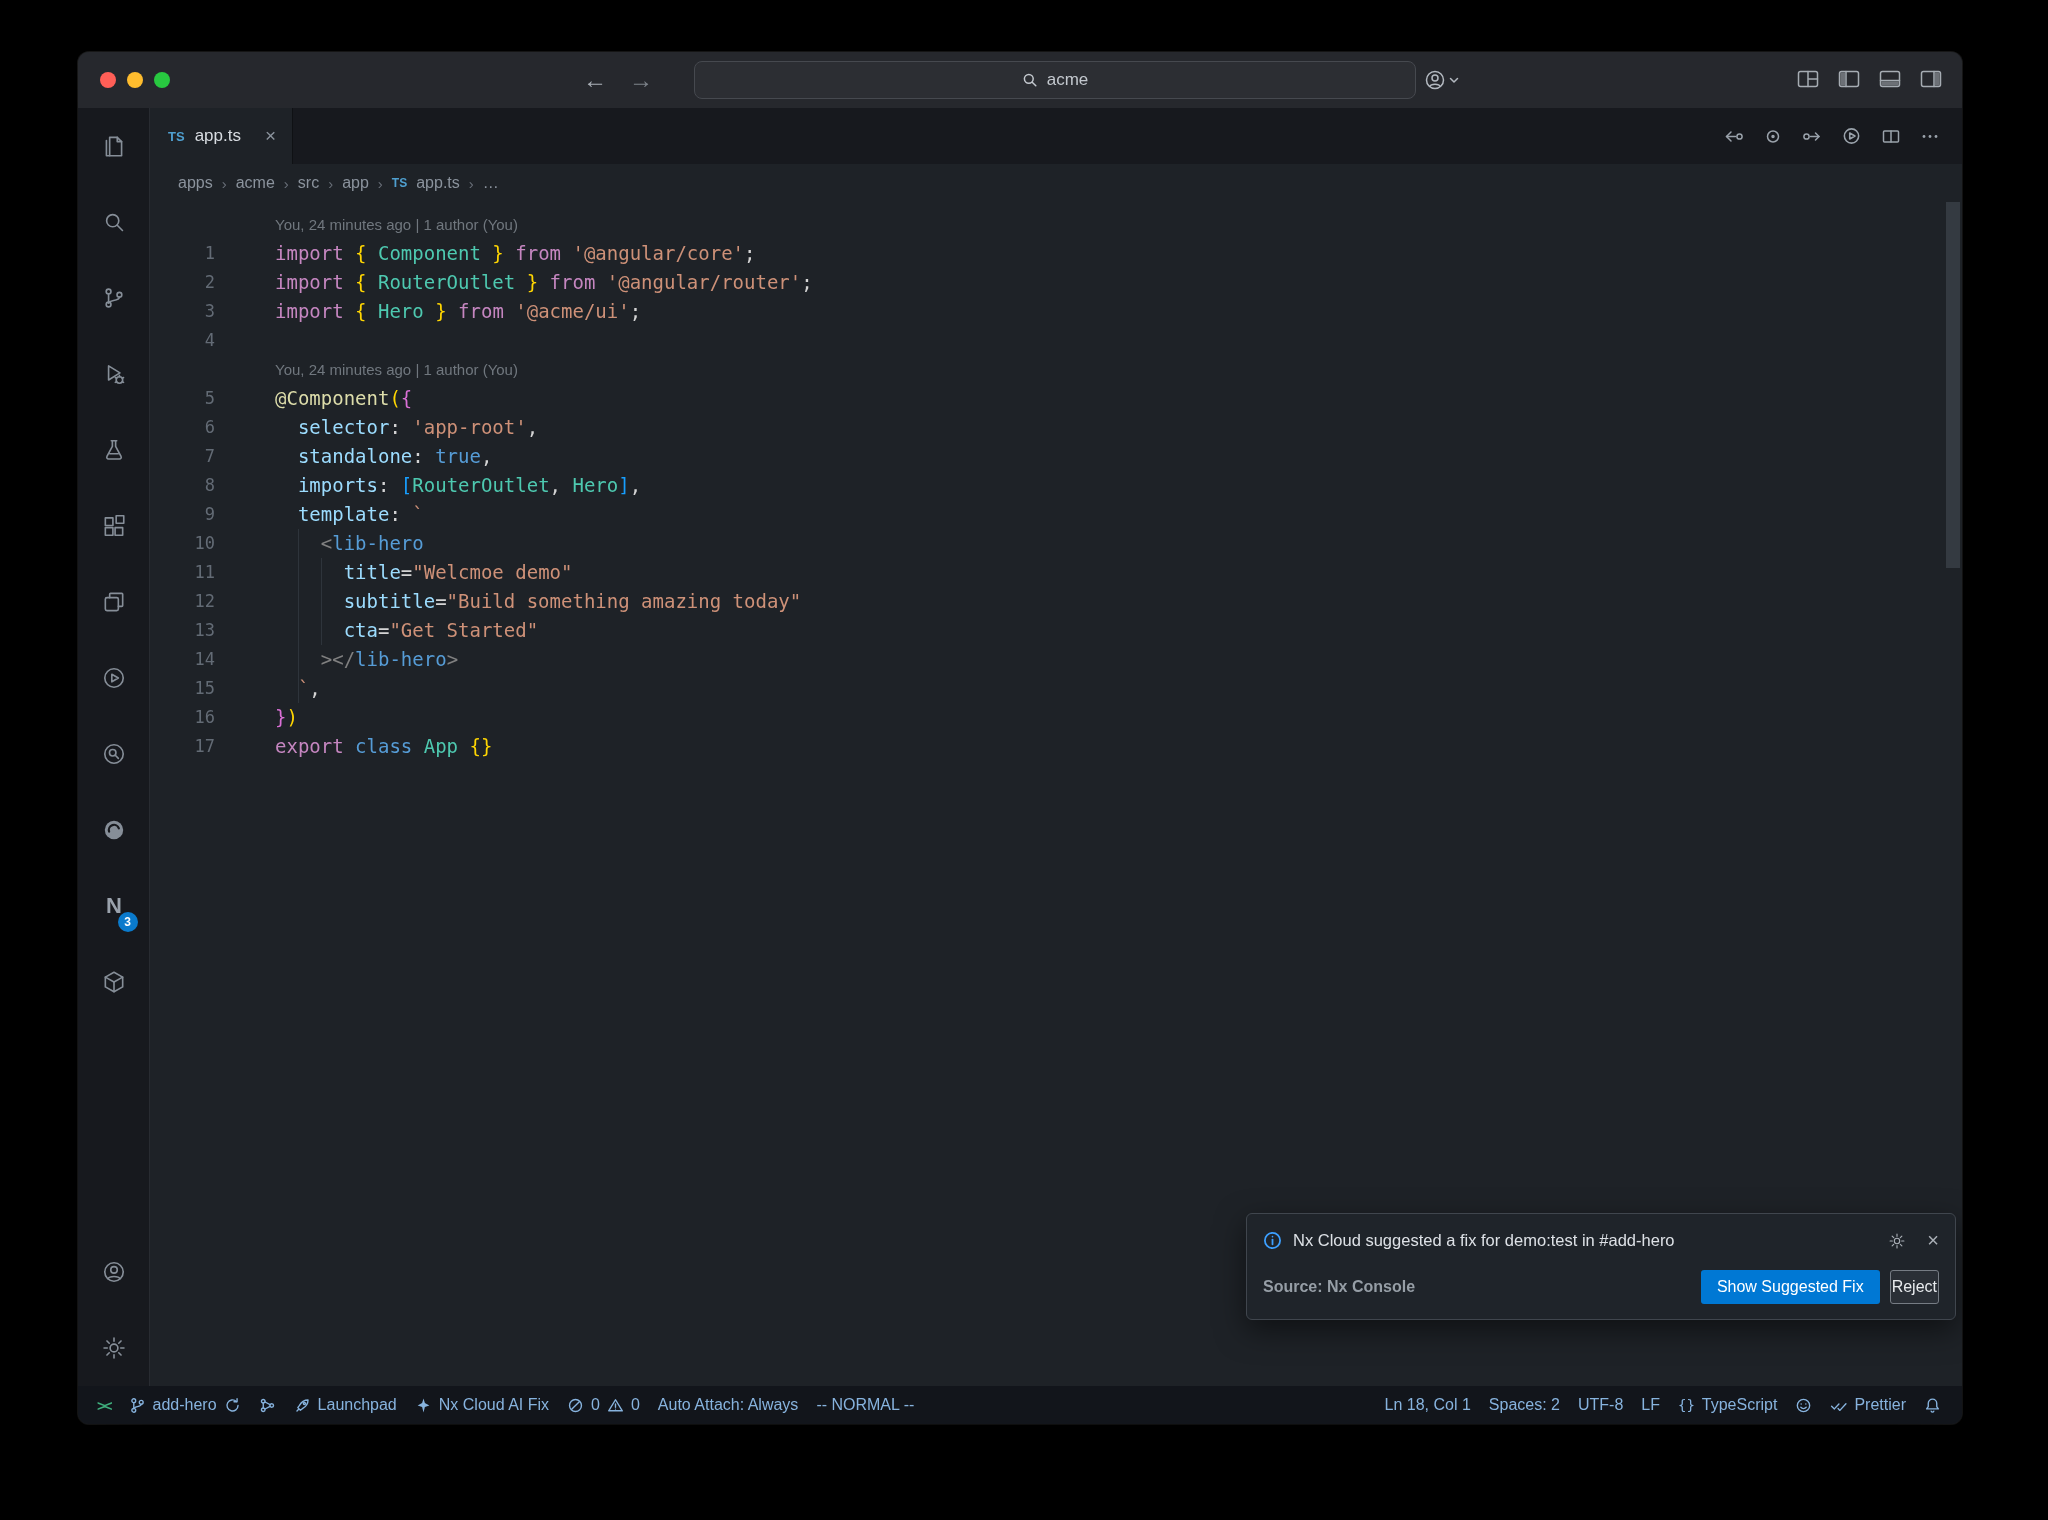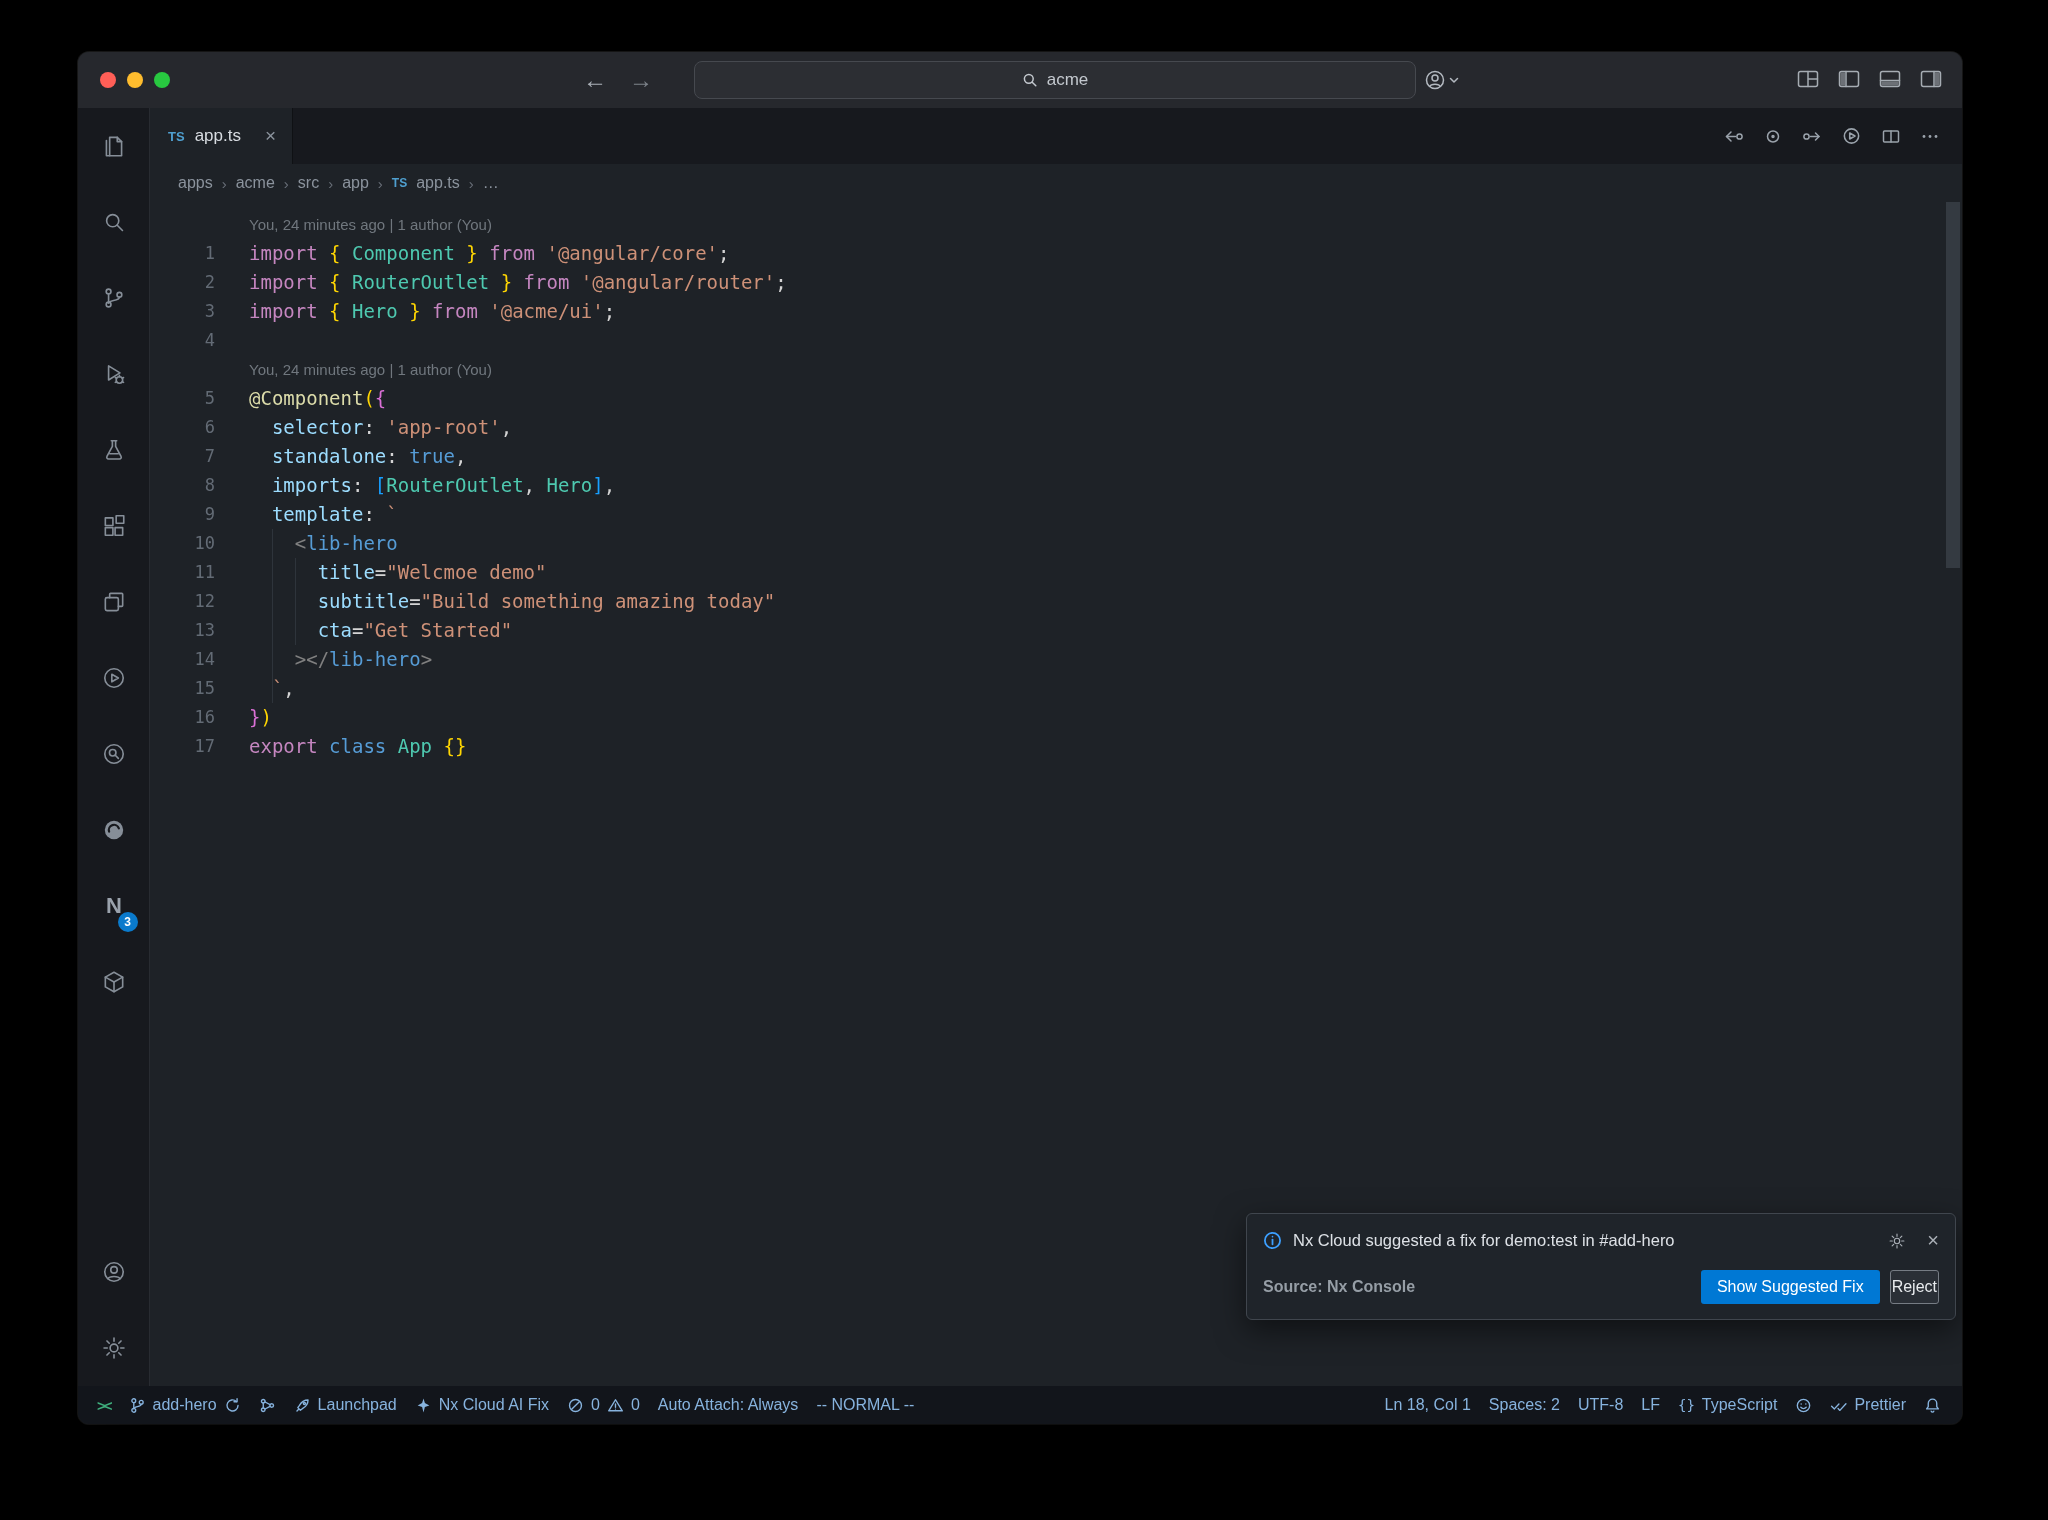--- a/index.html
+++ b/index.html
@@ -49,21 +49,21 @@
                 color:#8b939d; font-size:16px; }
   .crumb-sep { color:#686f78; font-size:15px; }
 
   
   .code-area { flex:1; position:relative; overflow:hidden; padding-top:8px;
                font-family:"DejaVu Sans Mono", monospace; font-size:19px; line-height:29px; }
   .row { display:flex; height:29px; white-space:pre; }
   .row.active { box-shadow: inset 0 1px 0 #2b2f34, inset 0 -1px 0 #2b2f34; }
   .ln { width:65px; flex:0 0 65px; text-align:right; color:#636b75; font-size:17px; line-height:29px; }
   .row.active .ln { color:#aeb6be; }
-  .codeline { margin-left:34px; position:relative; flex:1; }
+  .codeline { margin-left:60px; position:relative; flex:1; }
   .codeline.blame { font-family:"Liberation Sans", sans-serif; font-size:15px; color:#70777e; }
   .guide { position:absolute; top:0; height:29px; width:1px; background:#2e343b; }
   .cursor { display:inline-block; width:11px; height:24px; background:#c2c7cc; position:relative; top:3px; }
 
   .tok-kw{color:#c586c0} .tok-kw2{color:#569cd6} .tok-cls{color:#4ec9b0}
   .tok-str{color:#ce9178} .tok-prop{color:#9cdcfe} .tok-d{color:#d4d4d4}
   .tok-b1{color:#ffd602} .tok-b2{color:#da70d6} .tok-b3{color:#179fff}
   .tok-dec{color:#dcdcaa} .tok-ang{color:#808080} .tok-tag{color:#569cd6}
 
   .scroll-thumb { position:absolute; right:2px; top:0; width:14px; height:366px; background:rgba(95,104,115,.35); }

